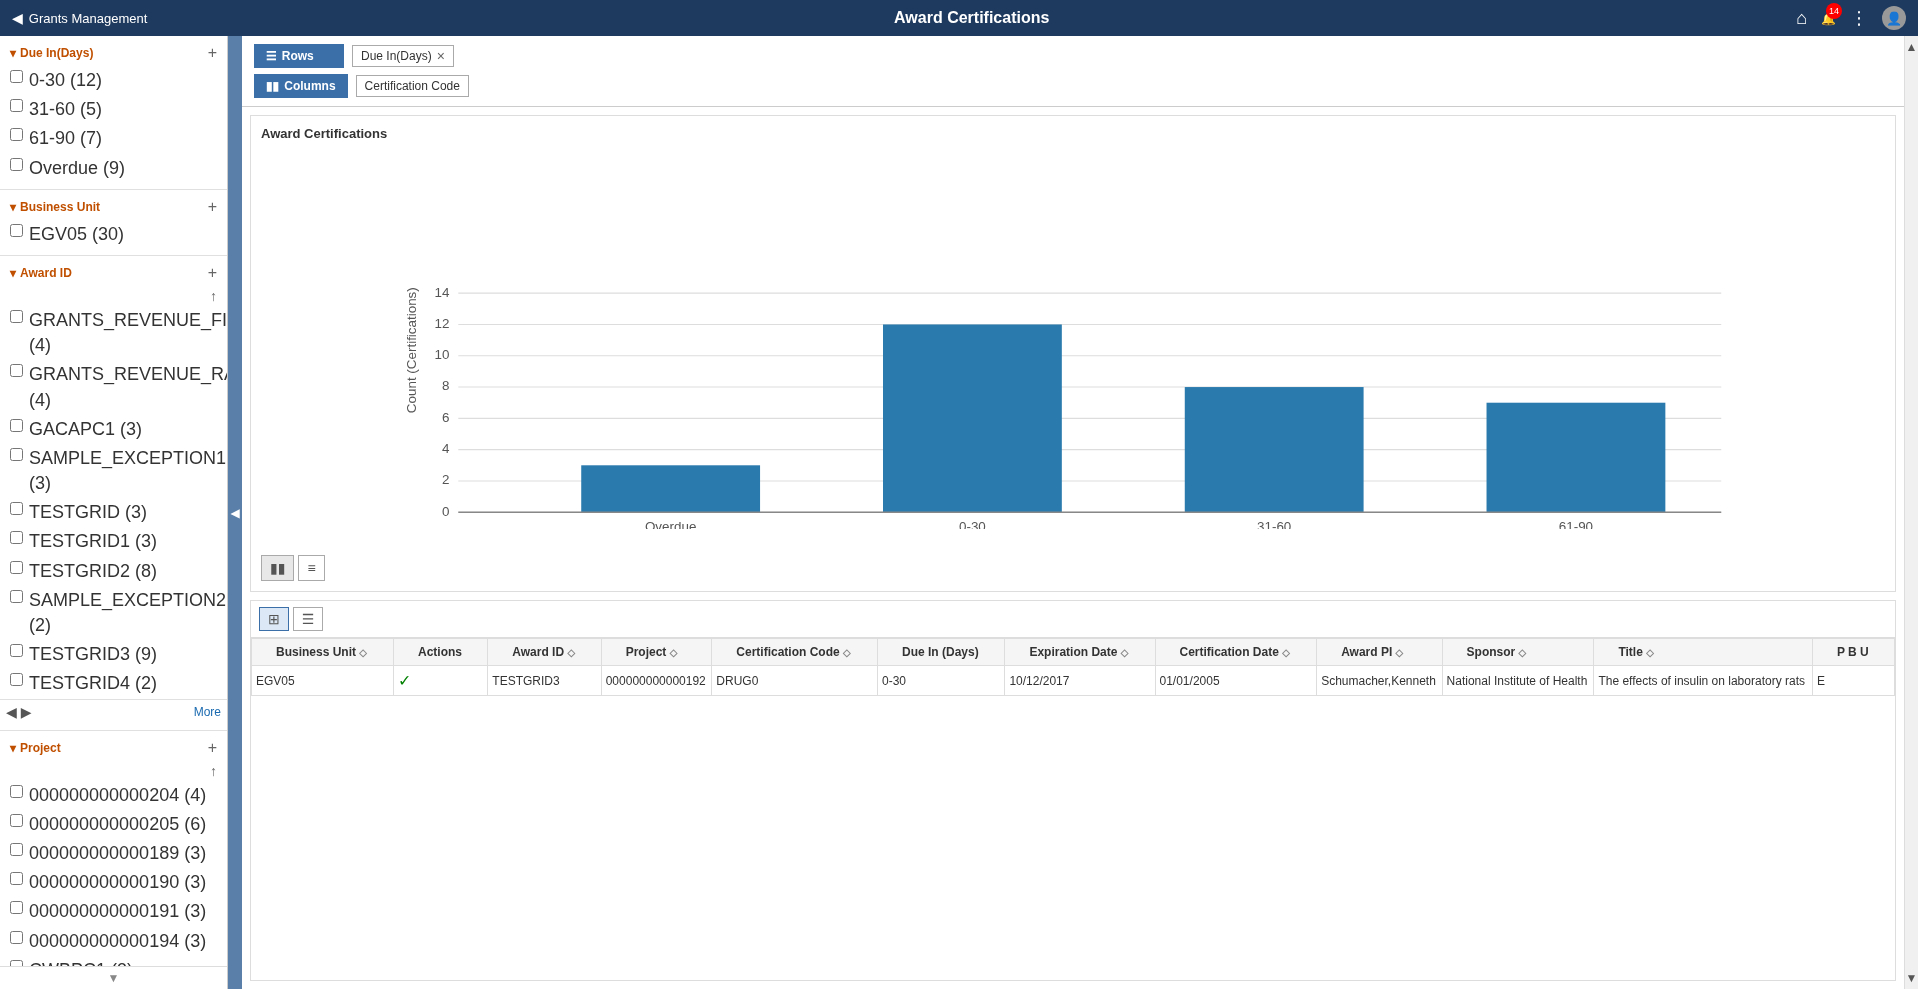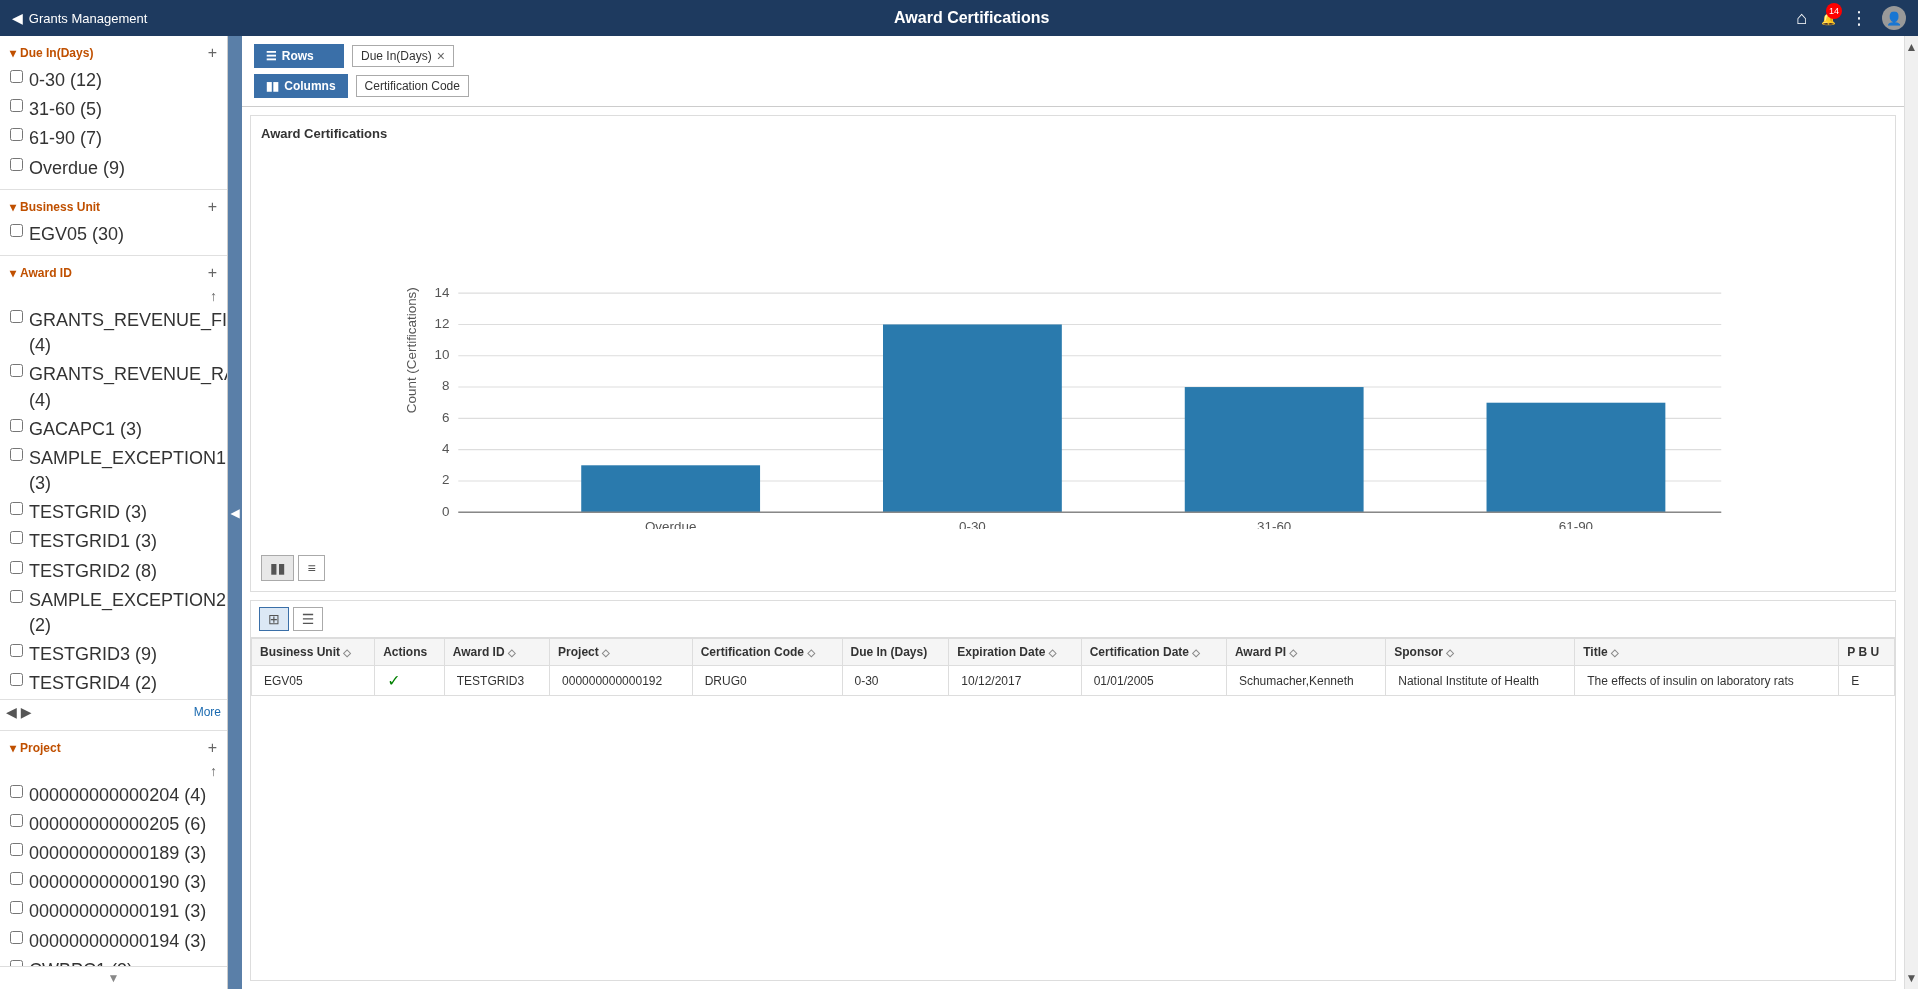--- a/index.html
+++ b/index.html
@@ -165,31 +165,31 @@
       cursor: pointer;
       font-size: 14px;
       color: #555;
     }
     .table-view-btn.active { background: #dce8f5; border-color: #3a6fa8; }
 
     table { width: 100%; border-collapse: collapse; font-size: 12px; }
     thead tr { background: #f5f5f5; }
     th {
       border: 1px solid #ddd;
-      padding: 6px 8px;
+      padding: 6px 24px;
       text-align: left;
       font-weight: bold;
       color: #333;
       white-space: nowrap;
       position: sticky; top: 0;
       background: #f5f5f5;
     }
     td {
       border: 1px solid #ddd;
-      padding: 5px 12px;
+      padding: 5px 4px;
       color: #333;
       white-space: nowrap;
     }
     tr:nth-child(even) td { background: #f9f9f9; }
 
     .sort-icon { color: #888; font-size: 10px; }
     .green-check { color: green; font-size: 16px; }
 
     
     .sidebar-scroll::-webkit-scrollbar { width: 6px; }

